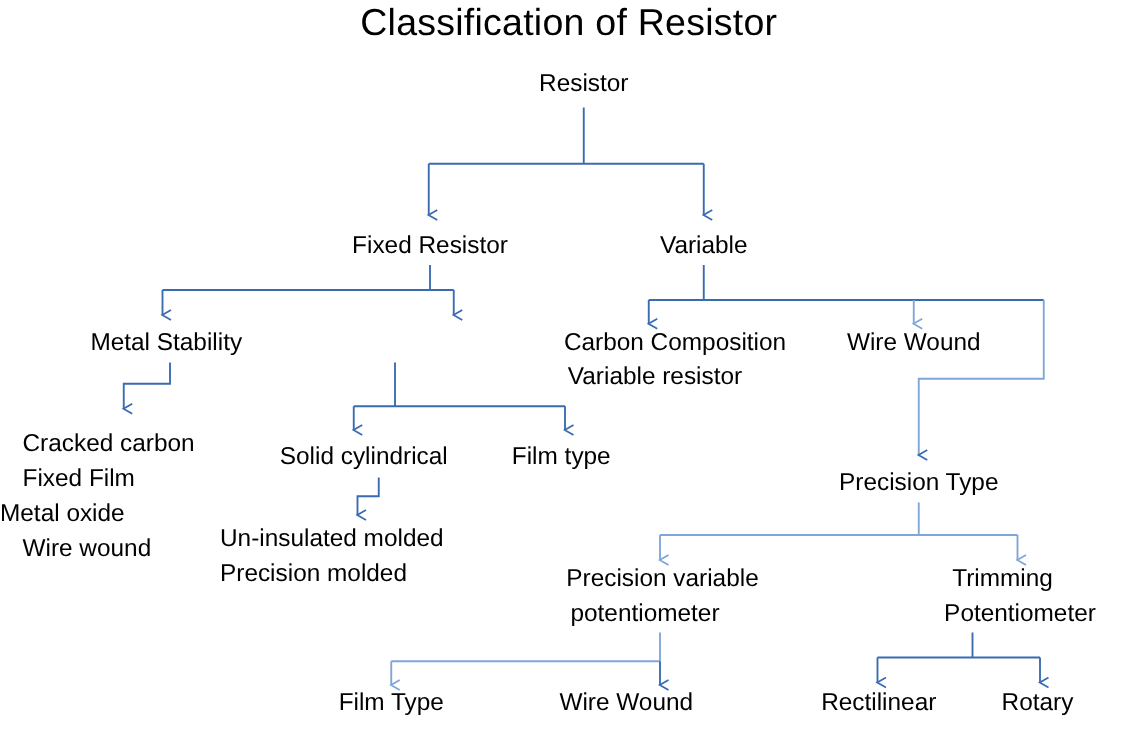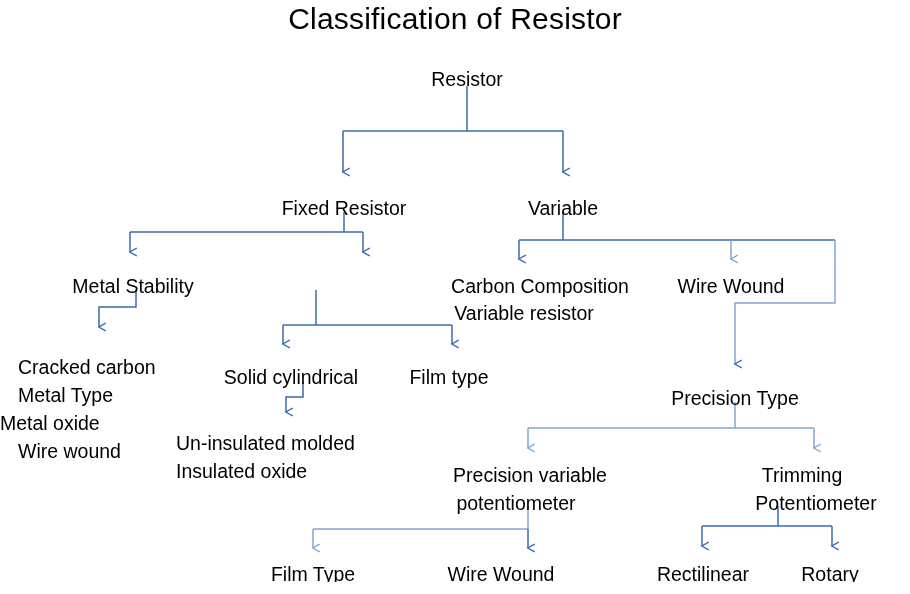--- a/index.html
+++ b/index.html
@@ -26,21 +26,20 @@
     width: 910px;
     height: 594px;
     pointer-events: none;
   }
   .node {
     position: absolute;
     white-space: pre;
     line-height: 1.18;
     color: #000000;
     font-family: "Liberation Sans", sans-serif;
-    margin-top: 12px;
   }
   .title {
     position: absolute;
     left: 0;
     top: 2px;
     width: 910px;
     text-align: center;
     font-size: 30px;
     letter-spacing: 0.2px;
     color: #000000;
@@ -115,29 +114,29 @@
 
   <div class="node c n20" style="left:344px; top:185px;">Fixed Resistor</div>
   <div class="node c n20" style="left:563px; top:185px;">Variable</div>
 
   <div class="node c n20" style="left:133px; top:263px;">Metal Stability</div>
   <div class="node c n20" style="left:540px; top:263px;">Carbon Composition</div>
   <div class="node c n20" style="left:524px; top:290px;">Variable resistor</div>
   <div class="node c n20" style="left:731px; top:263px;">Wire Wound</div>
 
   <div class="node l n20" style="left:18px; top:344px;">Cracked carbon</div>
-  <div class="node l n20" style="left:18px; top:372px;">Metal Type</div>
+  <div class="node l n20" style="left:18px; top:372px;">Fixed Film</div>
   <div class="node l n20" style="left:0; top:400px;">Metal oxide</div>
   <div class="node l n20" style="left:18px; top:428px;">Wire wound</div>
 
   <div class="node c n20" style="left:291px; top:354px;">Solid cylindrical</div>
   <div class="node c n20" style="left:449px; top:354px;">Film type</div>
 
   <div class="node l n20" style="left:176px; top:420px;">Un-insulated molded</div>
-  <div class="node l n20" style="left:176px; top:448px;">Insulated oxide</div>
+  <div class="node l n20" style="left:176px; top:448px;">Precision molded</div>
 
   <div class="node c n20" style="left:735px; top:375px;">Precision Type</div>
 
   <div class="node c n20" style="left:530px; top:452px;">Precision variable</div>
   <div class="node c n20" style="left:516px; top:480px;">potentiometer</div>
 
   <div class="node c n20" style="left:802px; top:452px;">Trimming</div>
   <div class="node c n20" style="left:816px; top:480px;">Potentiometer</div>
 
   <div class="node c n20" style="left:313px; top:551px;">Film Type</div>

